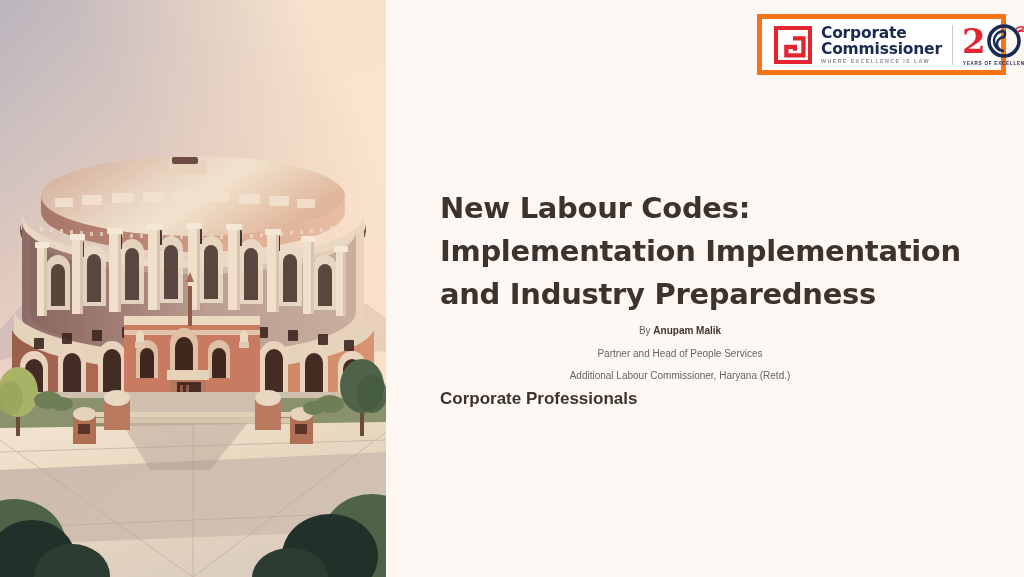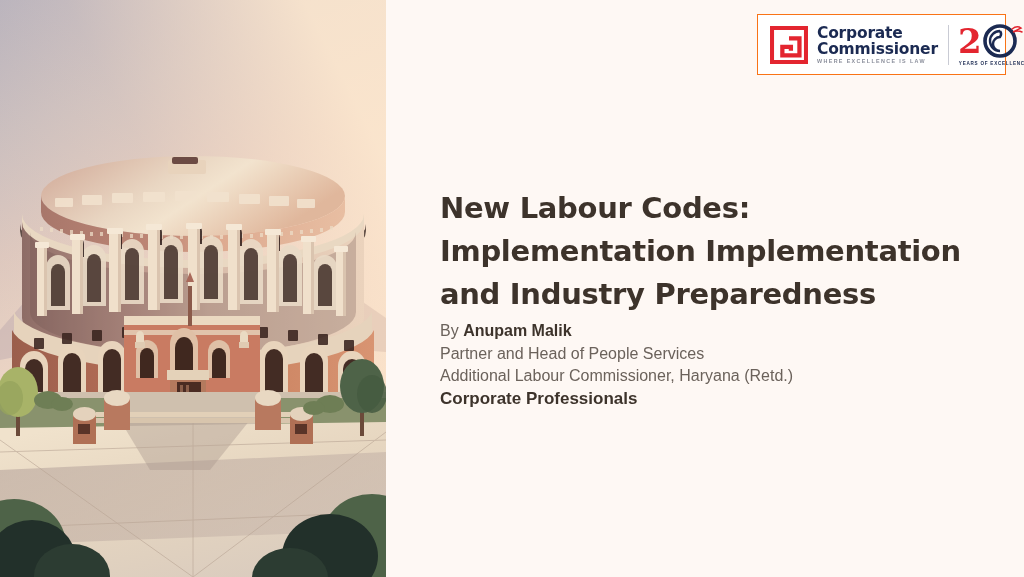--- a/index.html
+++ b/index.html
@@ -47,21 +47,21 @@
   }
 
   
   .logo-box {
     position: absolute;
     left: 371px;
     top: 14px;
     width: 249px;
     height: 61px;
     background: #FFFFFF;
-    border: 1px solid #f97316;
+    border: 5px solid #f97316;
     box-sizing: border-box;
     display: flex;
     align-items: center;
     padding: 0 8px;
   }
   .logo-mark {
     flex: 0 0 auto;
     width: 38px;
     height: 38px;
     margin-left: 4px;
@@ -130,24 +130,25 @@
 
   
   .byline {
     position: absolute;
     left: 54px;
     top: 320px;
     width: 480px;
   }
   .byline-row {
     font-family: "Liberation Sans", sans-serif;
-    font-size: 16px;
+    font-size: 10px;
     line-height: 22.5px;
     color: #6B625B;
     white-space: nowrap;
+    text-align: center;
   }
   .byline-row strong {
     color: #3D332B;
     font-weight: bold;
   }
   .byline-org {
     font-family: "Liberation Sans", sans-serif;
     font-size: 17px;
     line-height: 22.5px;
     font-weight: bold;

